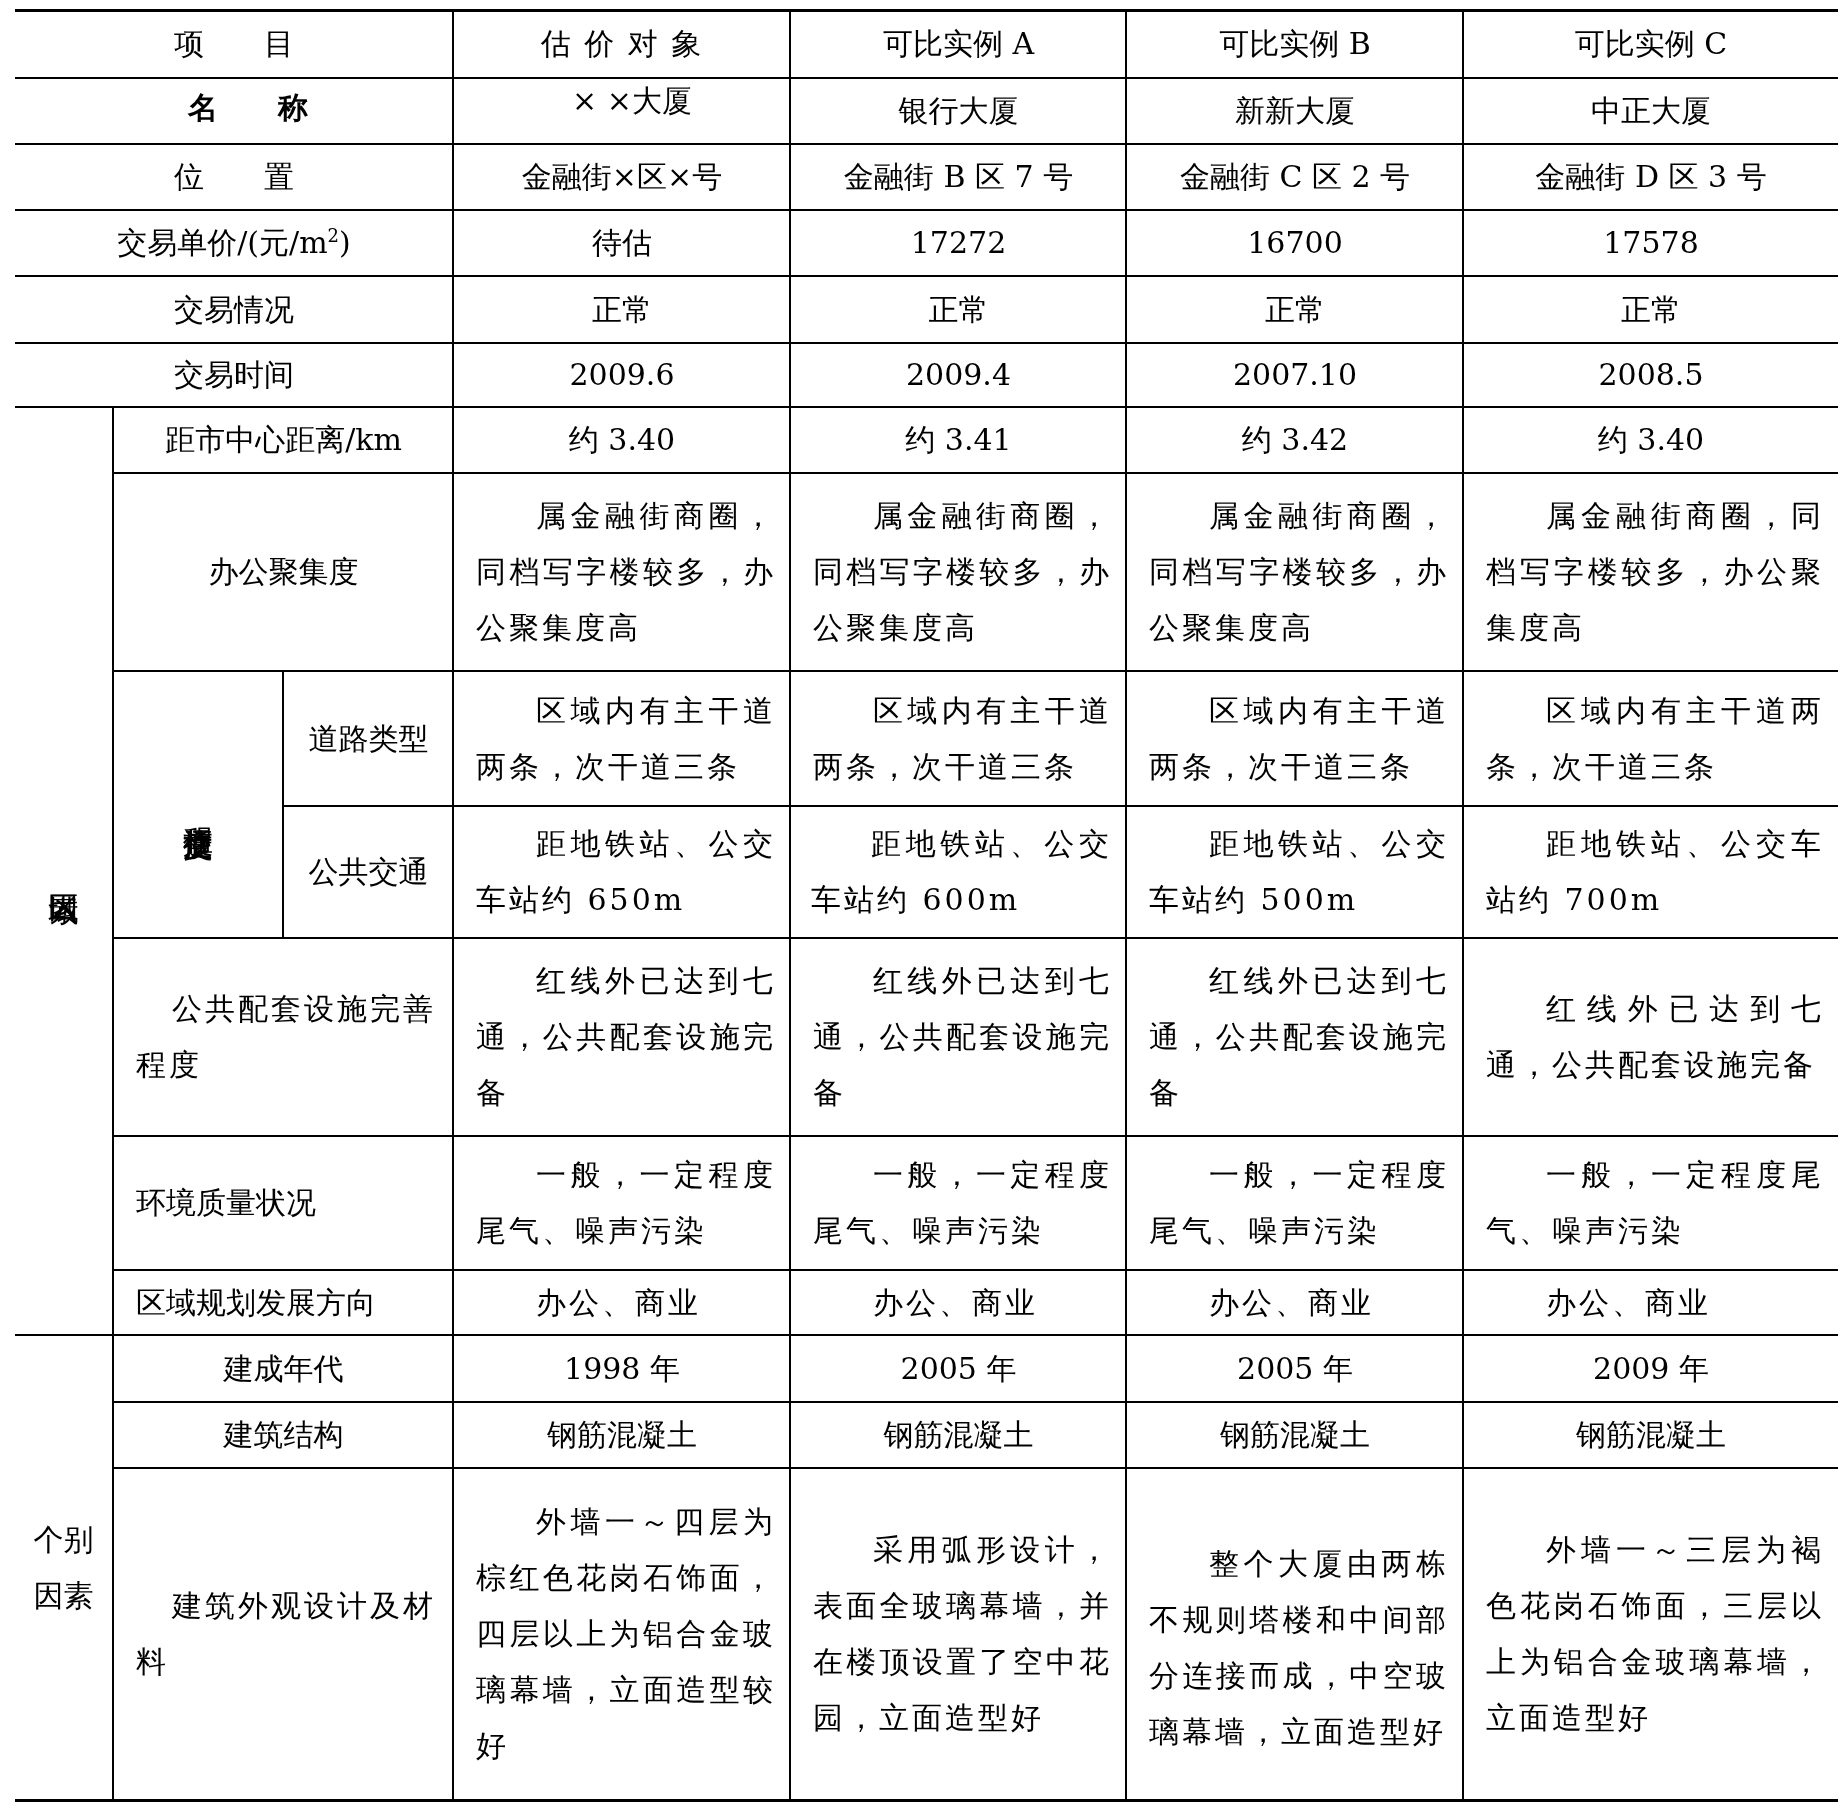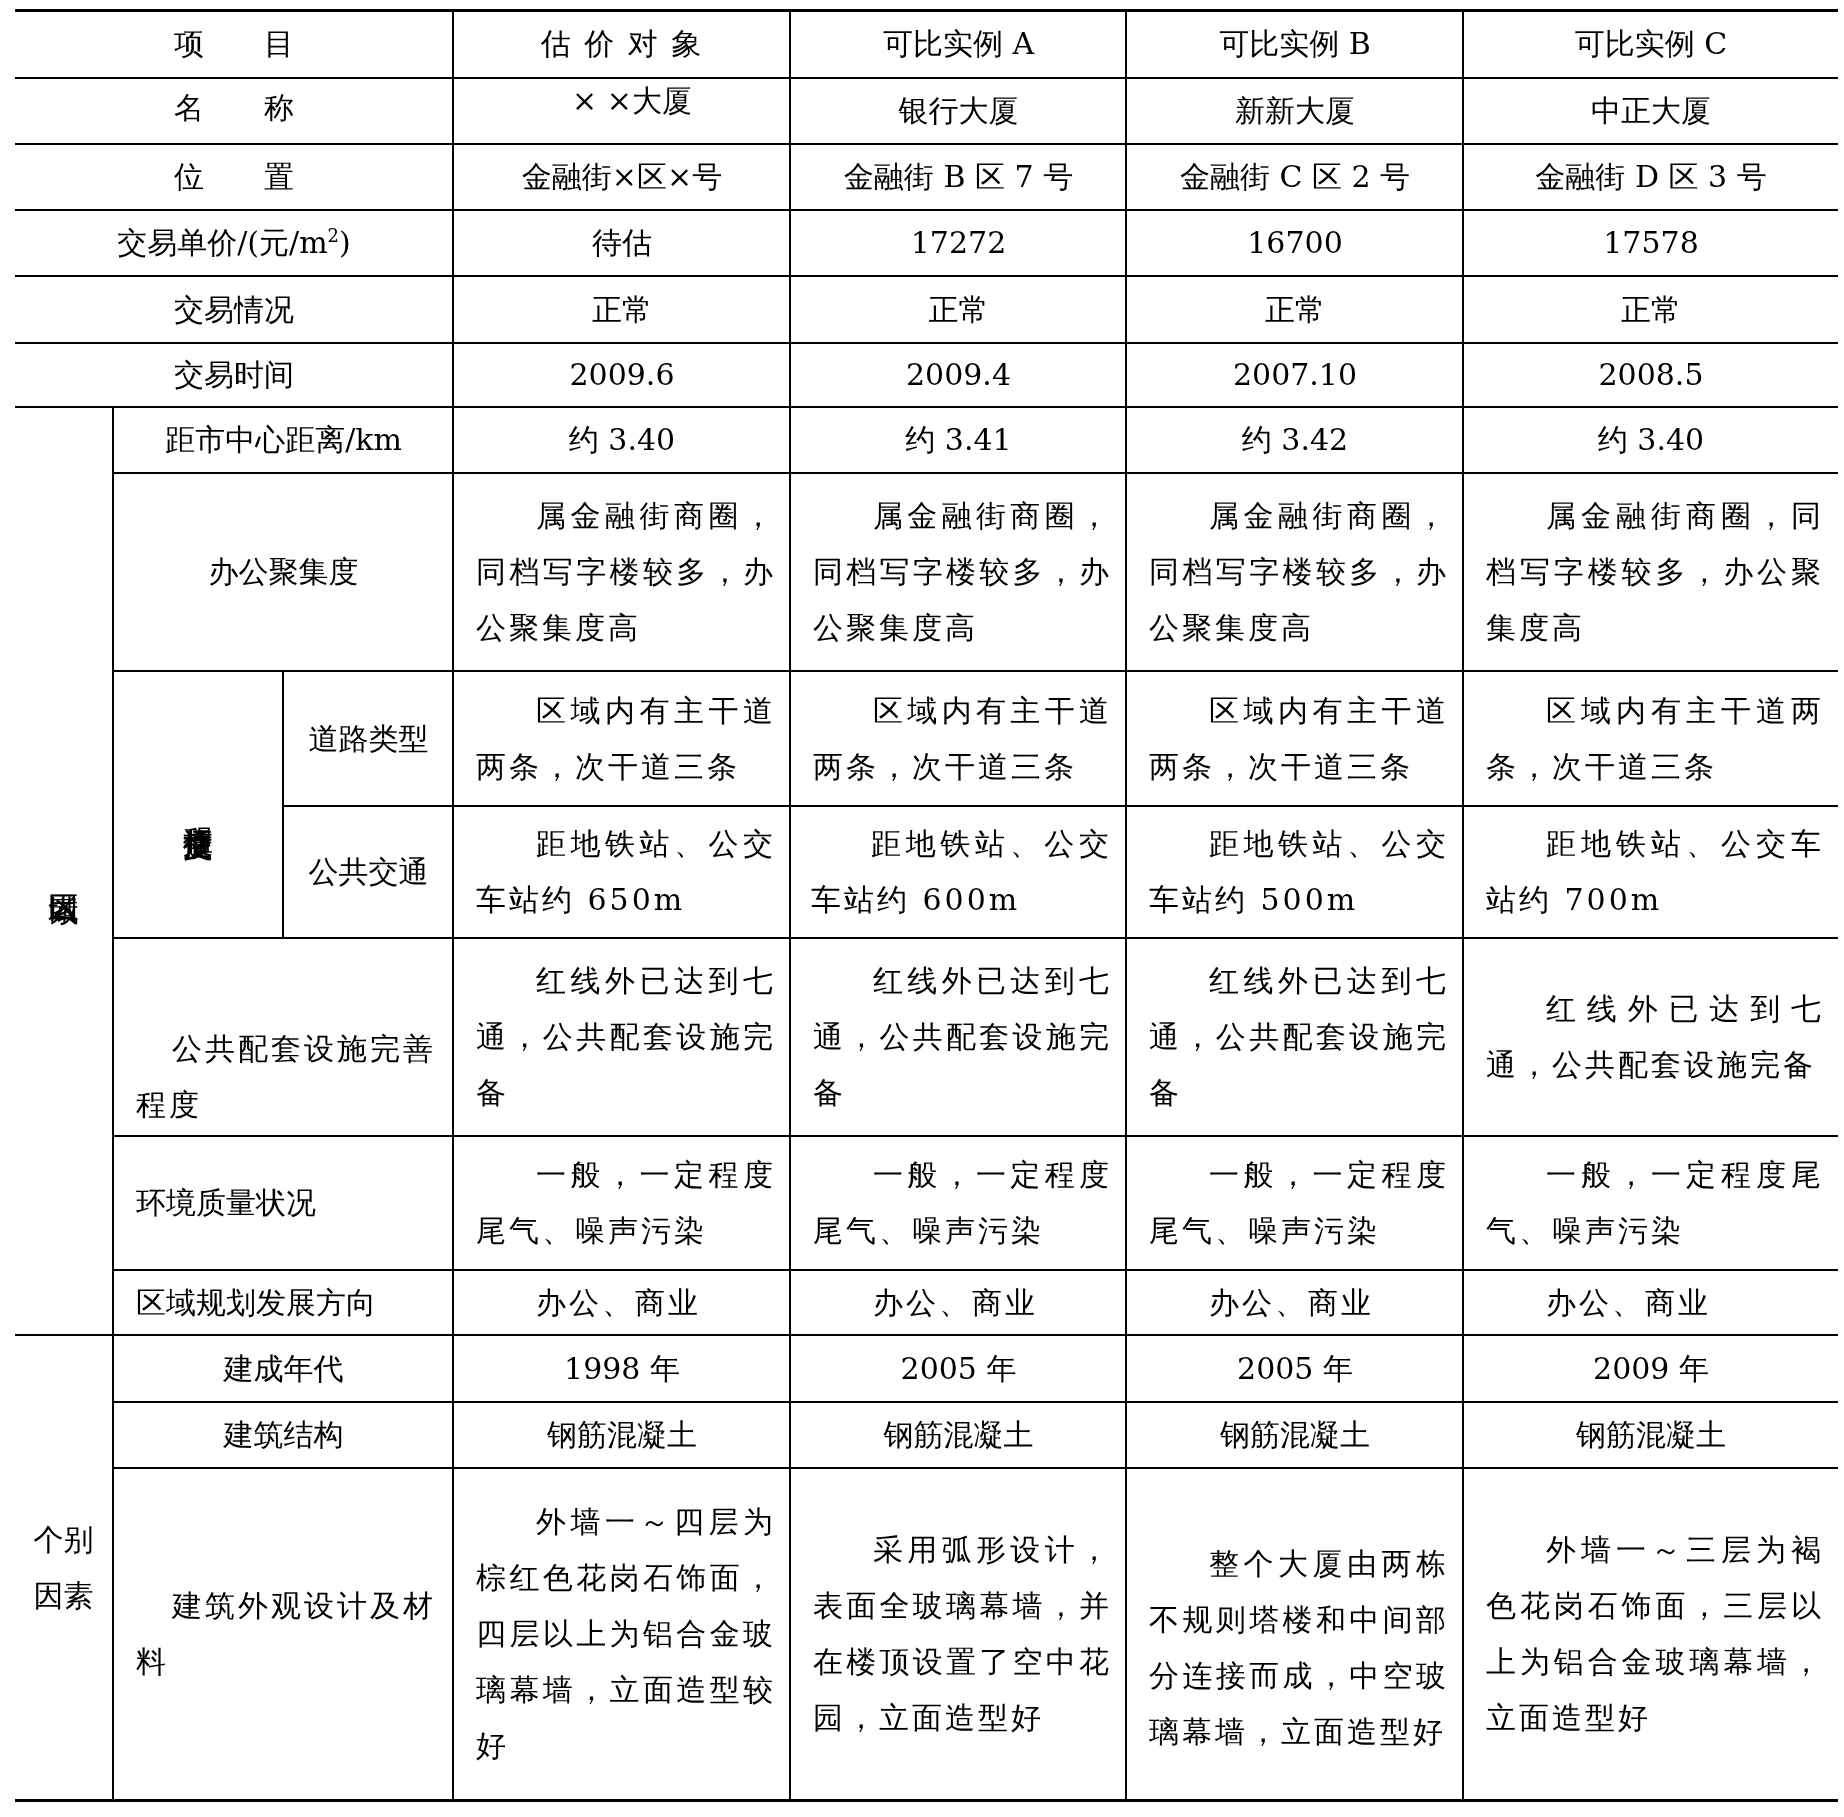--- a/index.html
+++ b/index.html
@@ -60,21 +60,21 @@
   <div class="cell" style="left:791px;top:11px;width:335px;height:66px;">
       <span>可比实例 A</span>
     </div>
   <div class="cell" style="left:1127px;top:11px;width:336px;height:66px;">
       <span>可比实例 B</span>
     </div>
   <div class="cell" style="left:1464px;top:11px;width:374px;height:66px;">
       <span>可比实例 C</span>
     </div>
 
-  <div class="cell" style="left:15px;top:79px;width:438px;height:57px;">
+  <div class="cell" style="left:29px;top:79px;width:438px;height:57px;font-weight:bold;">
       <span>名　　称</span>
     </div>
   <div class="cell" style="left:454px;top:69px;width:356px;height:64px;">
       <span>× ×大厦</span>
     </div>
   <div class="cell" style="left:791px;top:79px;width:335px;height:64px;">
       <span>银行大厦</span>
     </div>
   <div class="cell" style="left:1127px;top:79px;width:336px;height:64px;">
       <span>新新大厦</span>
@@ -212,21 +212,21 @@
   <div class="cell para" style="left:791px;top:807px;width:335px;height:130px;padding-left:20px;">
       <span class="t">距地铁站、公交车站约 600m</span>
     </div>
   <div class="cell para" style="left:1127px;top:807px;width:336px;height:130px;">
       <span class="t">距地铁站、公交车站约 500m</span>
     </div>
   <div class="cell para" style="left:1464px;top:807px;width:374px;height:130px;">
       <span class="t">距地铁站、公交车站约 700m</span>
     </div>
 
-  <div class="cell leftpara" style="left:114px;top:979px;width:339px;height:196px;align-items:center;">
+  <div class="cell leftpara" style="left:114px;top:939px;width:339px;height:196px;align-items:center;">
       <span class="t">公共配套设施完善程度</span>
     </div>
   <div class="cell para" style="left:454px;top:939px;width:336px;height:196px;">
       <span class="t">红线外已达到七通，公共配套设施完备</span>
     </div>
   <div class="cell para" style="left:791px;top:939px;width:335px;height:196px;">
       <span class="t">红线外已达到七通，公共配套设施完备</span>
     </div>
   <div class="cell para" style="left:1127px;top:939px;width:336px;height:196px;">
       <span class="t">红线外已达到七通，公共配套设施完备</span>

